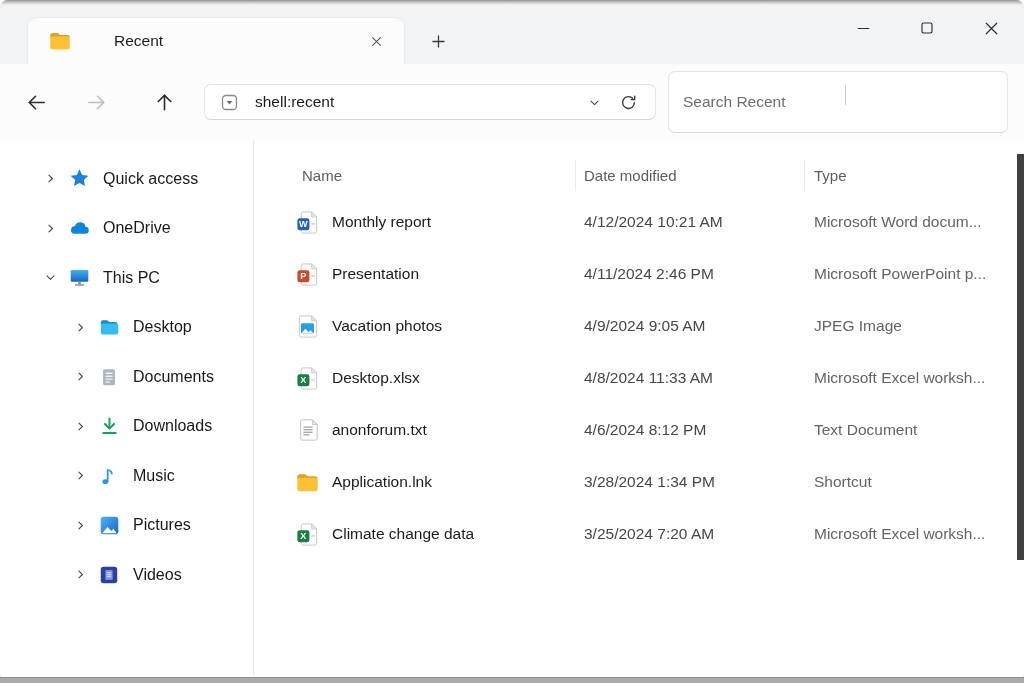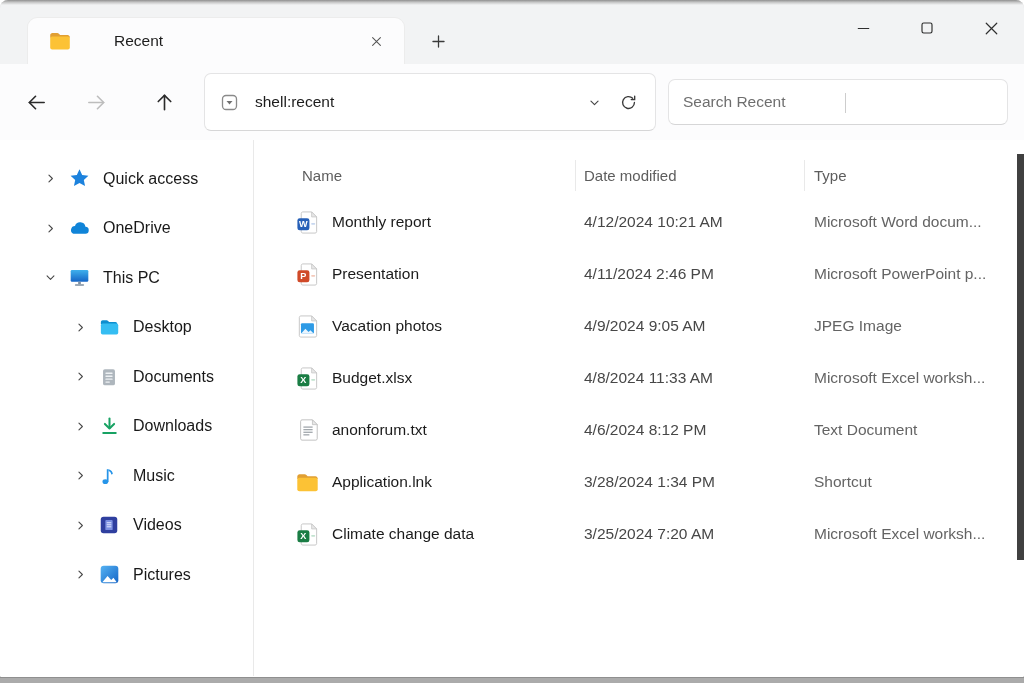--- a/index.html
+++ b/index.html
@@ -26,28 +26,28 @@
   .new-tab{ width:36px; height:36px; margin-left:16px; margin-bottom:5px; }
   .win-controls{ position:absolute; top:8px; right:14px; display:flex; gap:26px; }
   .win-controls .icon-btn{ width:38px; height:30px; }
 
   
   .toolbar{ height:76px; background:#fcfcfd; display:flex; align-items:center; padding:0 16px; }
   .nav-btn{ width:40px; height:40px; }
   .nav-btn.fwd{ margin-left:20px; }
   .nav-btn.up{ margin-left:28px; }
   .addressbar{
-    margin-left:20px; width:452px; height:58px; background:#fff;
+    margin-left:20px; width:452px; height:36px; background:#fff;
     border:1px solid #e4e4e5; border-bottom-color:#d6d6d7; border-radius:7px;
     display:flex; align-items:center; padding:0 10px 0 12px; cursor:text;
   }
   .addr-text{ margin-left:14px; font-size:15.5px; color:#1c1c1c; flex:1; }
   .addr-chevron,.refresh-btn{ width:34px; height:34px; }
   .searchbox{
-    margin-left:12px; width:340px; height:46px; background:#fff; position:relative;
+    margin-left:12px; width:340px; height:62px; background:#fff; position:relative;
     border:1px solid #e4e4e5; border-bottom-color:#d6d6d7; border-radius:7px;
     display:flex; align-items:center; padding:0 14px;
   }
   .searchbox input{ border:none; outline:none; width:100%; font-size:15.5px; color:#1c1c1c; font-family:inherit; background:transparent; }
   .searchbox input::placeholder{ color:#6e6e6e; opacity:1; }
   .search-caret{ position:absolute; left:176px; top:13px; width:1px; height:20px; background:#cdcdcd; }
 
   
   .main{ display:flex; height:536px; background:#fff; }
 
@@ -289,52 +289,52 @@
         <span class="slabel">Music</span>
       </div>
 
       <div class="side-item lvl1">
         <span class="chev">
             <svg viewBox="0 0 24 24" width="15" height="15" fill="none" stroke="#454545" stroke-width="1.7" stroke-linecap="round" stroke-linejoin="round">
               <path d="M9.5 6.5 15 12l-5.5 5.5"></path>
             </svg>
           </span>
         <span class="sicon">
-            <svg viewBox="0 0 24 24" width="22" height="22">
-              <rect x="3" y="3" width="18" height="18" rx="3" fill="#2f3f9f"></rect>
-              <rect x="8" y="6.5" width="8" height="11" rx="1" fill="#7b8fe0"></rect>
-              <rect x="9.5" y="9" width="5" height="1.1" fill="#dfe6ff"></rect>
-              <rect x="9.5" y="11.2" width="5" height="1.1" fill="#dfe6ff"></rect>
-              <rect x="9.5" y="13.4" width="5" height="1.1" fill="#dfe6ff"></rect>
-            </svg>
-          </span>
-        <span class="slabel">Videos</span>
-      </div>
-
-      <div class="side-item lvl1">
-        <span class="chev">
-            <svg viewBox="0 0 24 24" width="15" height="15" fill="none" stroke="#454545" stroke-width="1.7" stroke-linecap="round" stroke-linejoin="round">
-              <path d="M9.5 6.5 15 12l-5.5 5.5"></path>
-            </svg>
-          </span>
-        <span class="sicon">
             <svg viewBox="0 0 24 24" width="23" height="23">
               <defs>
                 <linearGradient id="gpic" x1="0" y1="0" x2="1" y2="1">
                   <stop offset="0" stop-color="#55b3f3"></stop>
                   <stop offset="1" stop-color="#1565c6"></stop>
                 </linearGradient>
               </defs>
               <rect x="2.8" y="2.8" width="18.4" height="18.4" rx="3.2" fill="url(#gpic)"></rect>
               <path d="M4.5 20 10 13.6l3.8 4.2 2.3-2.4 3.4 4.6z" fill="#fff"></path>
             </svg>
           </span>
         <span class="slabel">Pictures</span>
       </div>
 
+      <div class="side-item lvl1">
+        <span class="chev">
+            <svg viewBox="0 0 24 24" width="15" height="15" fill="none" stroke="#454545" stroke-width="1.7" stroke-linecap="round" stroke-linejoin="round">
+              <path d="M9.5 6.5 15 12l-5.5 5.5"></path>
+            </svg>
+          </span>
+        <span class="sicon">
+            <svg viewBox="0 0 24 24" width="22" height="22">
+              <rect x="3" y="3" width="18" height="18" rx="3" fill="#2f3f9f"></rect>
+              <rect x="8" y="6.5" width="8" height="11" rx="1" fill="#7b8fe0"></rect>
+              <rect x="9.5" y="9" width="5" height="1.1" fill="#dfe6ff"></rect>
+              <rect x="9.5" y="11.2" width="5" height="1.1" fill="#dfe6ff"></rect>
+              <rect x="9.5" y="13.4" width="5" height="1.1" fill="#dfe6ff"></rect>
+            </svg>
+          </span>
+        <span class="slabel">Videos</span>
+      </div>
+
     </aside>
 
     <section class="content">
       <div class="listwrap">
 
         <div class="cols header">
           <div class="c-name">Name</div>
           <div class="c-date">Date modified</div>
           <div class="c-type">Type</div>
         </div>
@@ -393,21 +393,21 @@
           <div class="c-name">
             <span class="ficon">
                 <svg viewBox="0 0 26 26" width="25" height="25">
                   <path d="M8 2h9.3l5.2 5.2V22.5c0 .8-.7 1.5-1.5 1.5H8c-.8 0-1.5-.7-1.5-1.5V3.5C6.5 2.7 7.2 2 8 2z" fill="#fff" stroke="#c6c6c6"></path>
                   <path d="M17.3 2v5.2h5.2z" fill="#e8e8e8" stroke="#c6c6c6" stroke-width=".8"></path>
                   <rect x="2.5" y="8.5" width="12.5" height="12.5" rx="2.4" fill="#1a7d44"></rect>
                   <text x="8.75" y="18.1" text-anchor="middle" font-size="9.5" font-weight="bold" fill="#fff" font-family="Liberation Sans, sans-serif">X</text>
                   <rect x="16.8" y="13.5" width="4.2" height="1.8" rx=".9" fill="#c2e3d0"></rect>
                 </svg>
               </span>
-            <span>Budget.xlsx</span>
+            <span>Desktop.xlsx</span>
           </div>
           <div class="c-date">4/8/2024 11:33 AM</div>
           <div class="c-type">Microsoft Excel worksh...</div>
         </div>
 
         <div class="cols row">
           <div class="c-name">
             <span class="ficon">
                 <svg viewBox="0 0 26 26" width="24" height="24">
                   <path d="M6.5 2h11.3L23 7.2V22.5c0 .8-.7 1.5-1.5 1.5H6.5c-.8 0-1.5-.7-1.5-1.5V3.5C5 2.7 5.7 2 6.5 2z" fill="#fff" stroke="#bdbdbd"></path>

